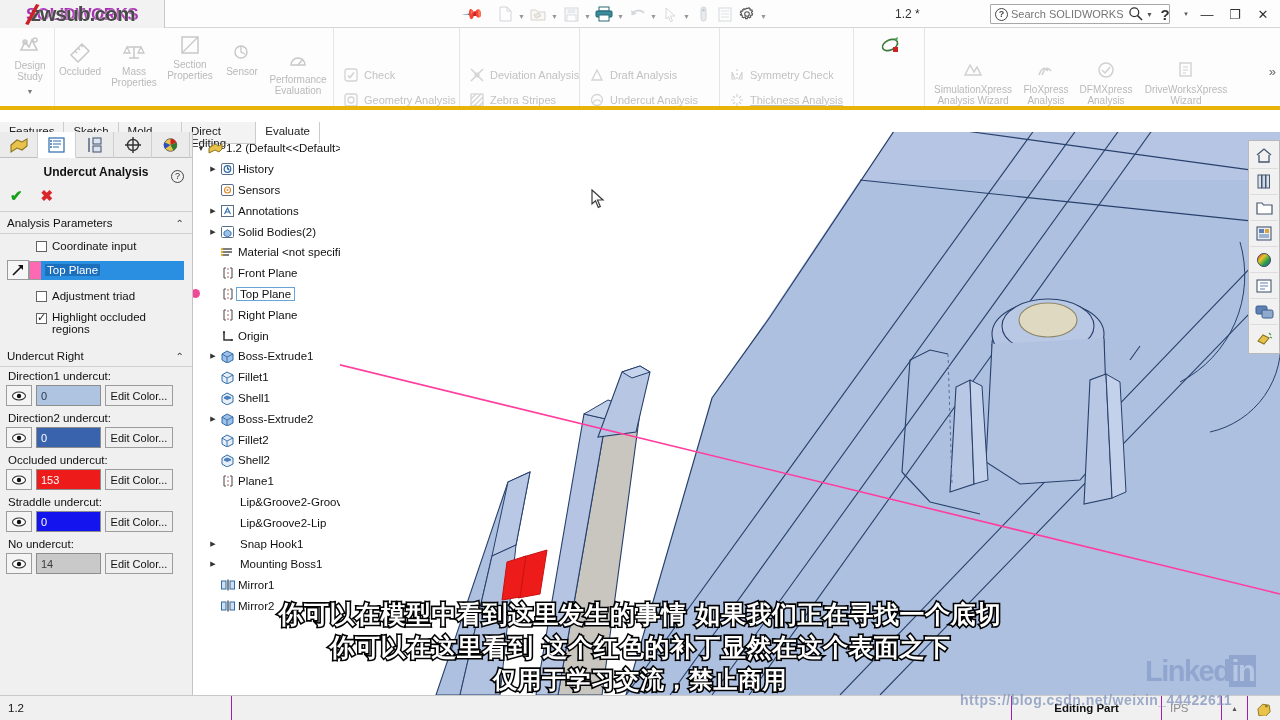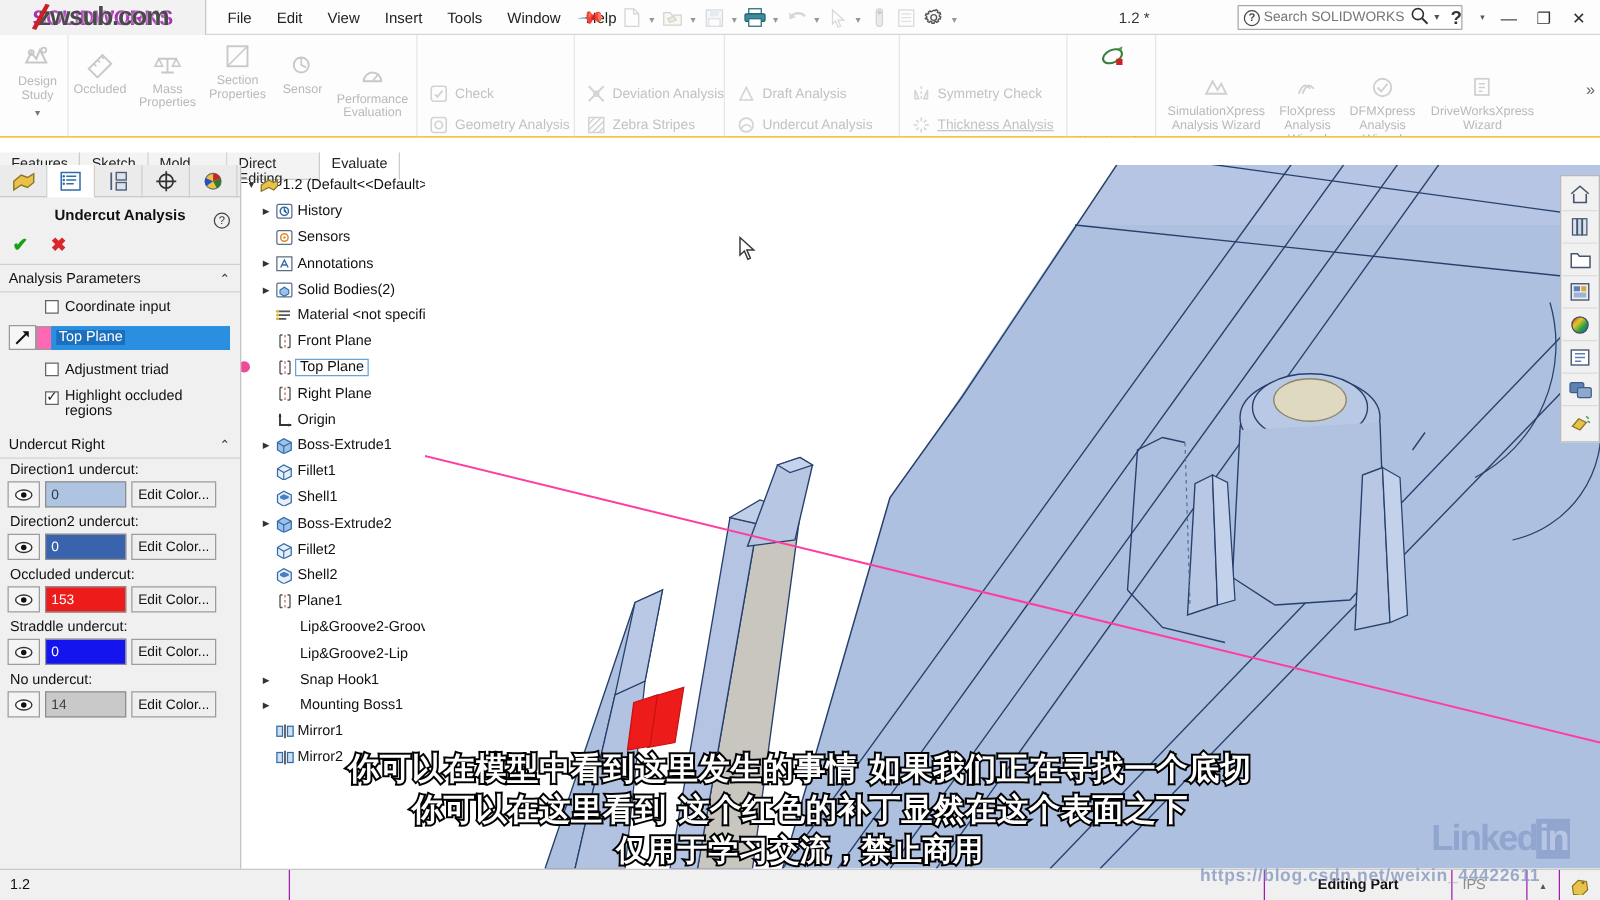--- a/index.html
+++ b/index.html
@@ -62,21 +62,21 @@
   .help-search .mag { margin-left:2px; }
   .help-search .drop { font-size:7px; color:#555; margin-left:3px;}
   .win-btns { position:absolute; right:4px; top:2px; height:24px; display:flex; align-items:center; gap:2px;}
   .wb { width:26px; height:22px; display:flex; align-items:center; justify-content:center; font-size:13px; color:#333;}
   .wb.qm { font-size:15px; font-weight:bold; }
   .wb.cc { font-size:7px; color:#555; width:12px;}
 
   
   .ribbon {
     position:absolute; left:0; top:28px; width:1280px; height:82px;
-    background:#fdfdfd; border-bottom:1px solid #eab308; overflow:hidden;
+    background:#fdfdfd; border-bottom:4px solid #eab308; overflow:hidden;
   }
   .rgroup { position:absolute; top:0; height:82px; border-right:1px solid #e6e6e6; }
   .rbtn-big {
     position:absolute; display:flex; flex-direction:column; align-items:center;
     width:60px; color:#b9b9b9; font-size:10px; text-align:center; line-height:11px;
   }
   .rbtn-big .ico { height:28px; display:flex; align-items:center; justify-content:center; }
   .rbtn-big.active { color:#222;gap:48px; }
   .rbtn-small {
     position:absolute; display:flex; align-items:center; gap:5px;
@@ -108,21 +108,21 @@
              border-radius:50%; font-size:9px; line-height:11px; text-align:center; color:#333;}
   .pm-okrow { display:flex; gap:18px; padding:3px 10px 6px 10px; background:#f0f0f0; border-bottom:1px solid #cfcfcf;}
   .ok-check { color:#17a11a; font-size:15px; font-weight:bold; }
   .ok-x { color:#d8262a; font-size:15px; font-weight:bold; }
 
   .sec-head { display:flex; align-items:center; justify-content:space-between;
               padding:5px 8px 4px 7px; font-size:11.5px; color:#111; }
   .sec-head .chev { font-size:10px; color:#333; }
   .divider { height:1px; background:#d2d2d2; margin:0 0 0 0; }
 
-  .row { display:flex; align-items:flex-start; gap:5px; padding:2px 8px; }
+  .row { display:flex; align-items:flex-end; gap:5px; padding:2px 8px; }
   .cb { width:11px; height:11px; border:1px solid #636363; background:#fff; flex:none; position:relative;}
   .cb.checked:after { content:"✓"; position:absolute; left:0px; top:-3px; font-size:11px; color:#222;}
   .lbl { font-size:11.5px; color:#111; }
   .lbl.two { line-height:11.5px; }
 
   .selrow { display:flex; align-items:center; gap:0; padding:2px 8px 2px 7px; }
   .arrowbtn { width:22px; height:20px; border:1px solid #9a9a9a; background:#f6f6f6;
               display:flex; align-items:center; justify-content:center; font-size:12px; color:#111; flex:none;}
   .pinkchip { width:12px; height:19px; background:#ff69b4; border:1px solid #999; border-right:none; flex:none;}
   .selbox { flex:1; height:19px; background:#2a8fe0; border:1px solid #2a8fe0;
@@ -211,29 +211,20 @@
 <div id="app">
 
   <div class="titlebar">
 
     <div class="sw-logo">
       <div class="brand">SOLIDWORKS</div>
       <div class="wm">zwsub.com</div>
       <div class="wm-slash">/</div>
     </div>
 
-    <div class="menubar">
-      <div class="mi">File</div>
-      <div class="mi">Edit</div>
-      <div class="mi">View</div>
-      <div class="mi">Insert</div>
-      <div class="mi">Tools</div>
-      <div class="mi">Window</div>
-      <div class="mi">Help</div>
-    </div>
 
     <div class="pin">📌</div>
 
     <div class="qtoolbar">
       <div class="qt-btn">
         <svg width="15" height="16" viewBox="0 0 15 16">
             <path d="M2 1h7l4 4v10H2z" fill="#fff" stroke="#9aa3ad"></path>
             <path d="M9 1v4h4" fill="none" stroke="#9aa3ad"></path>
           </svg>
       </div>

